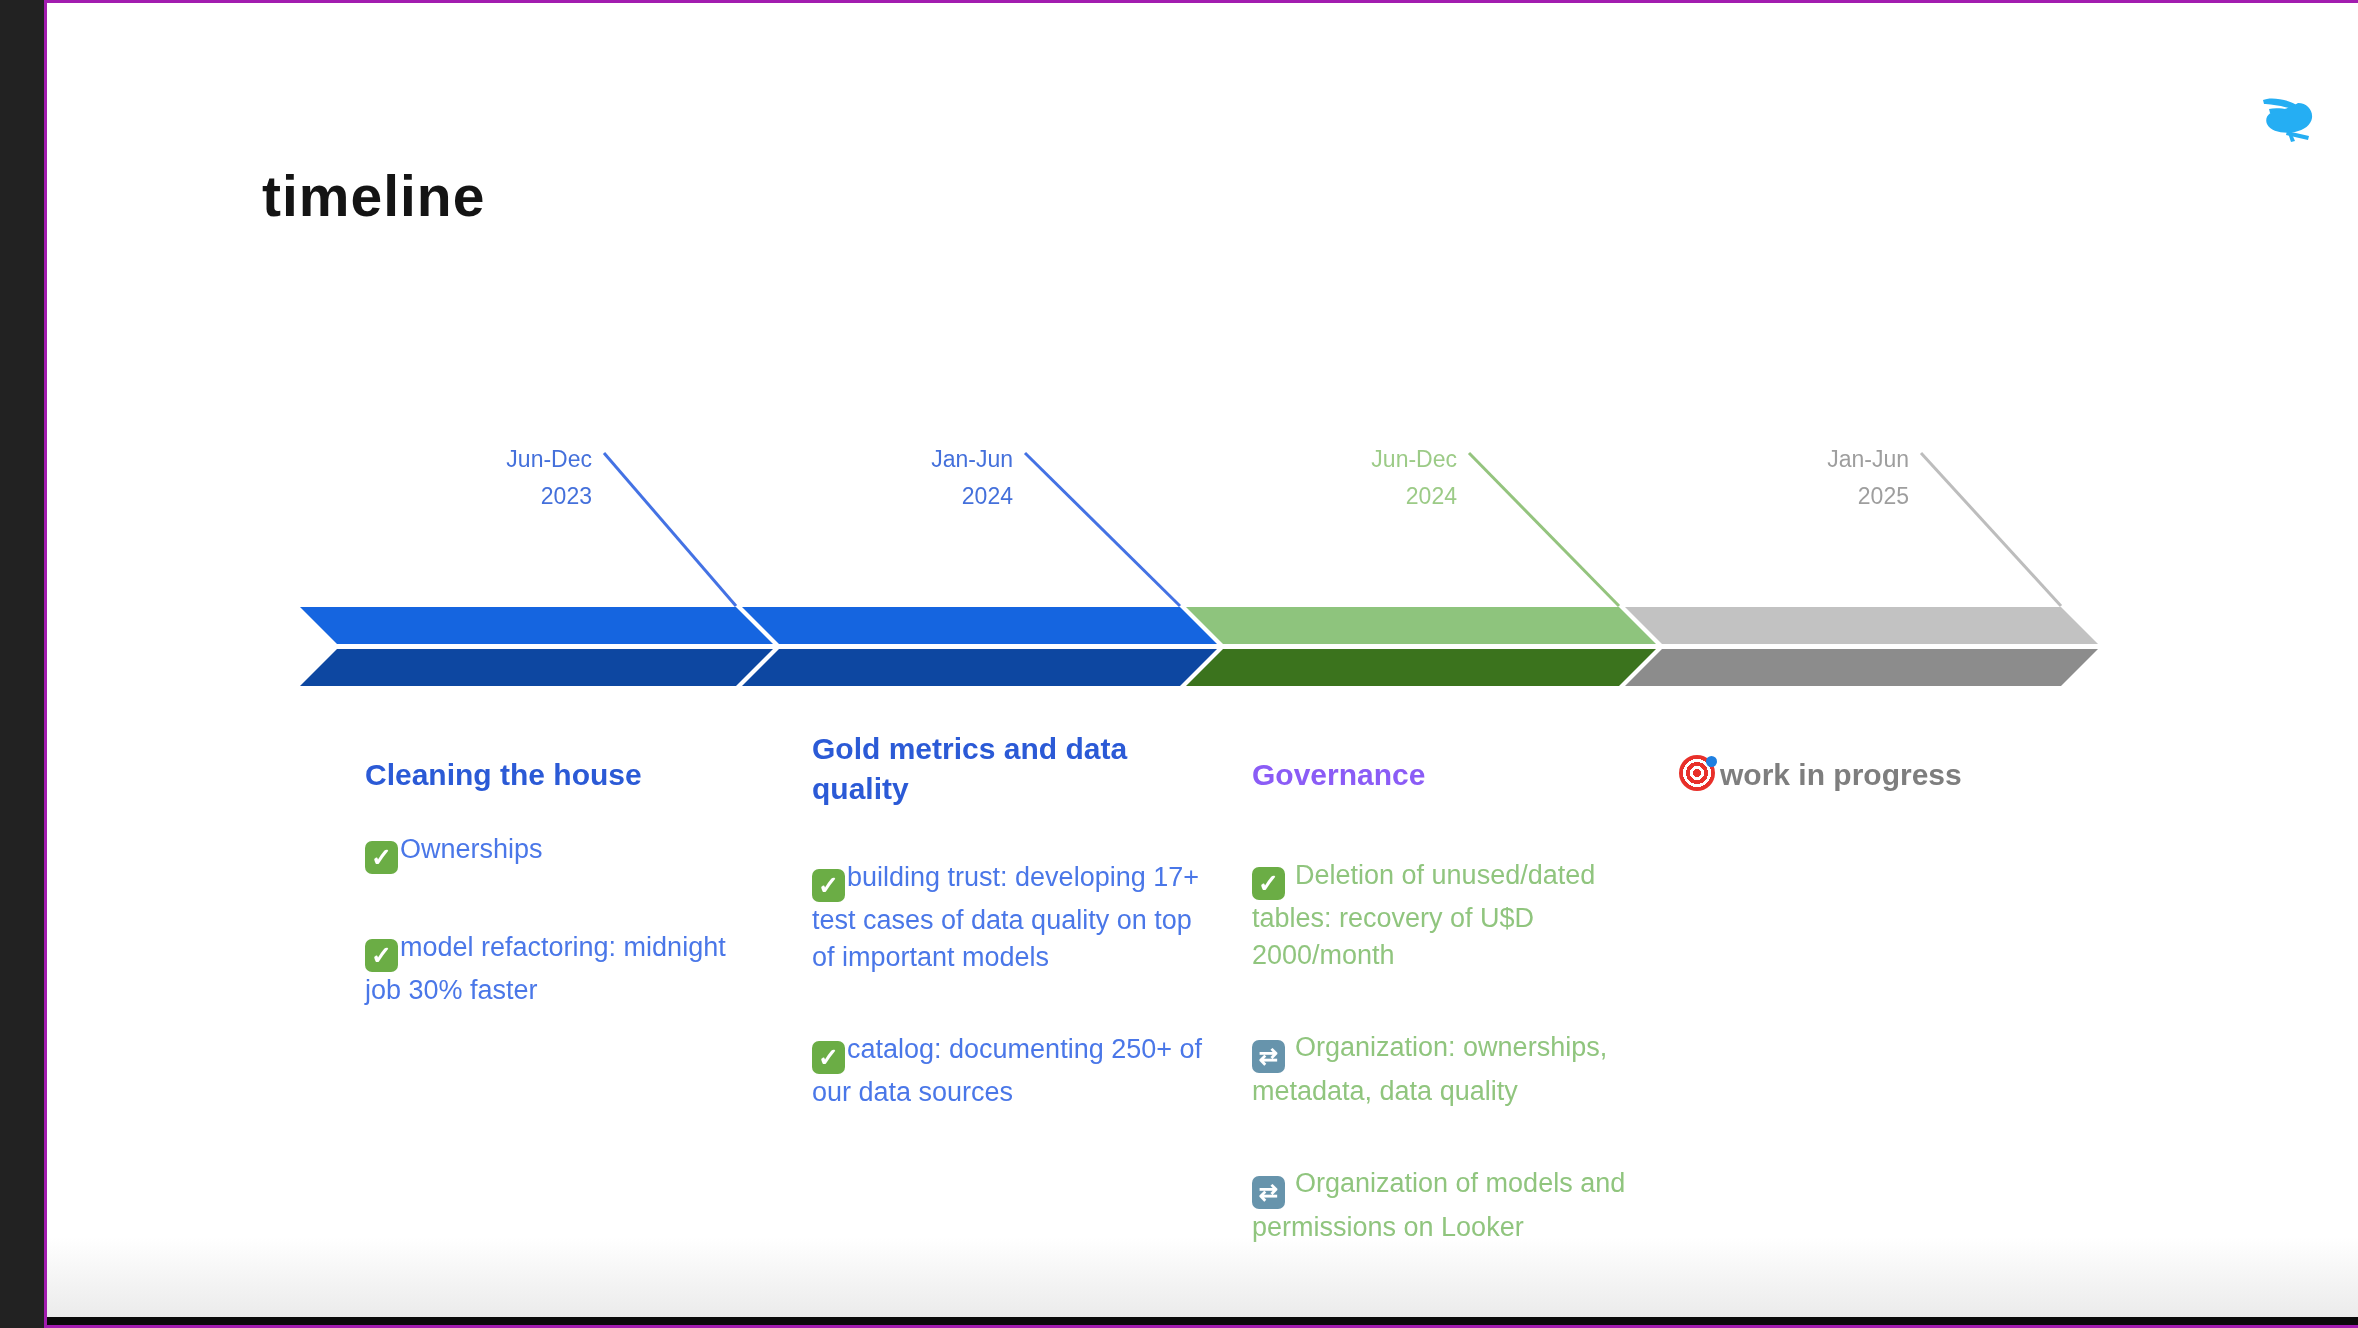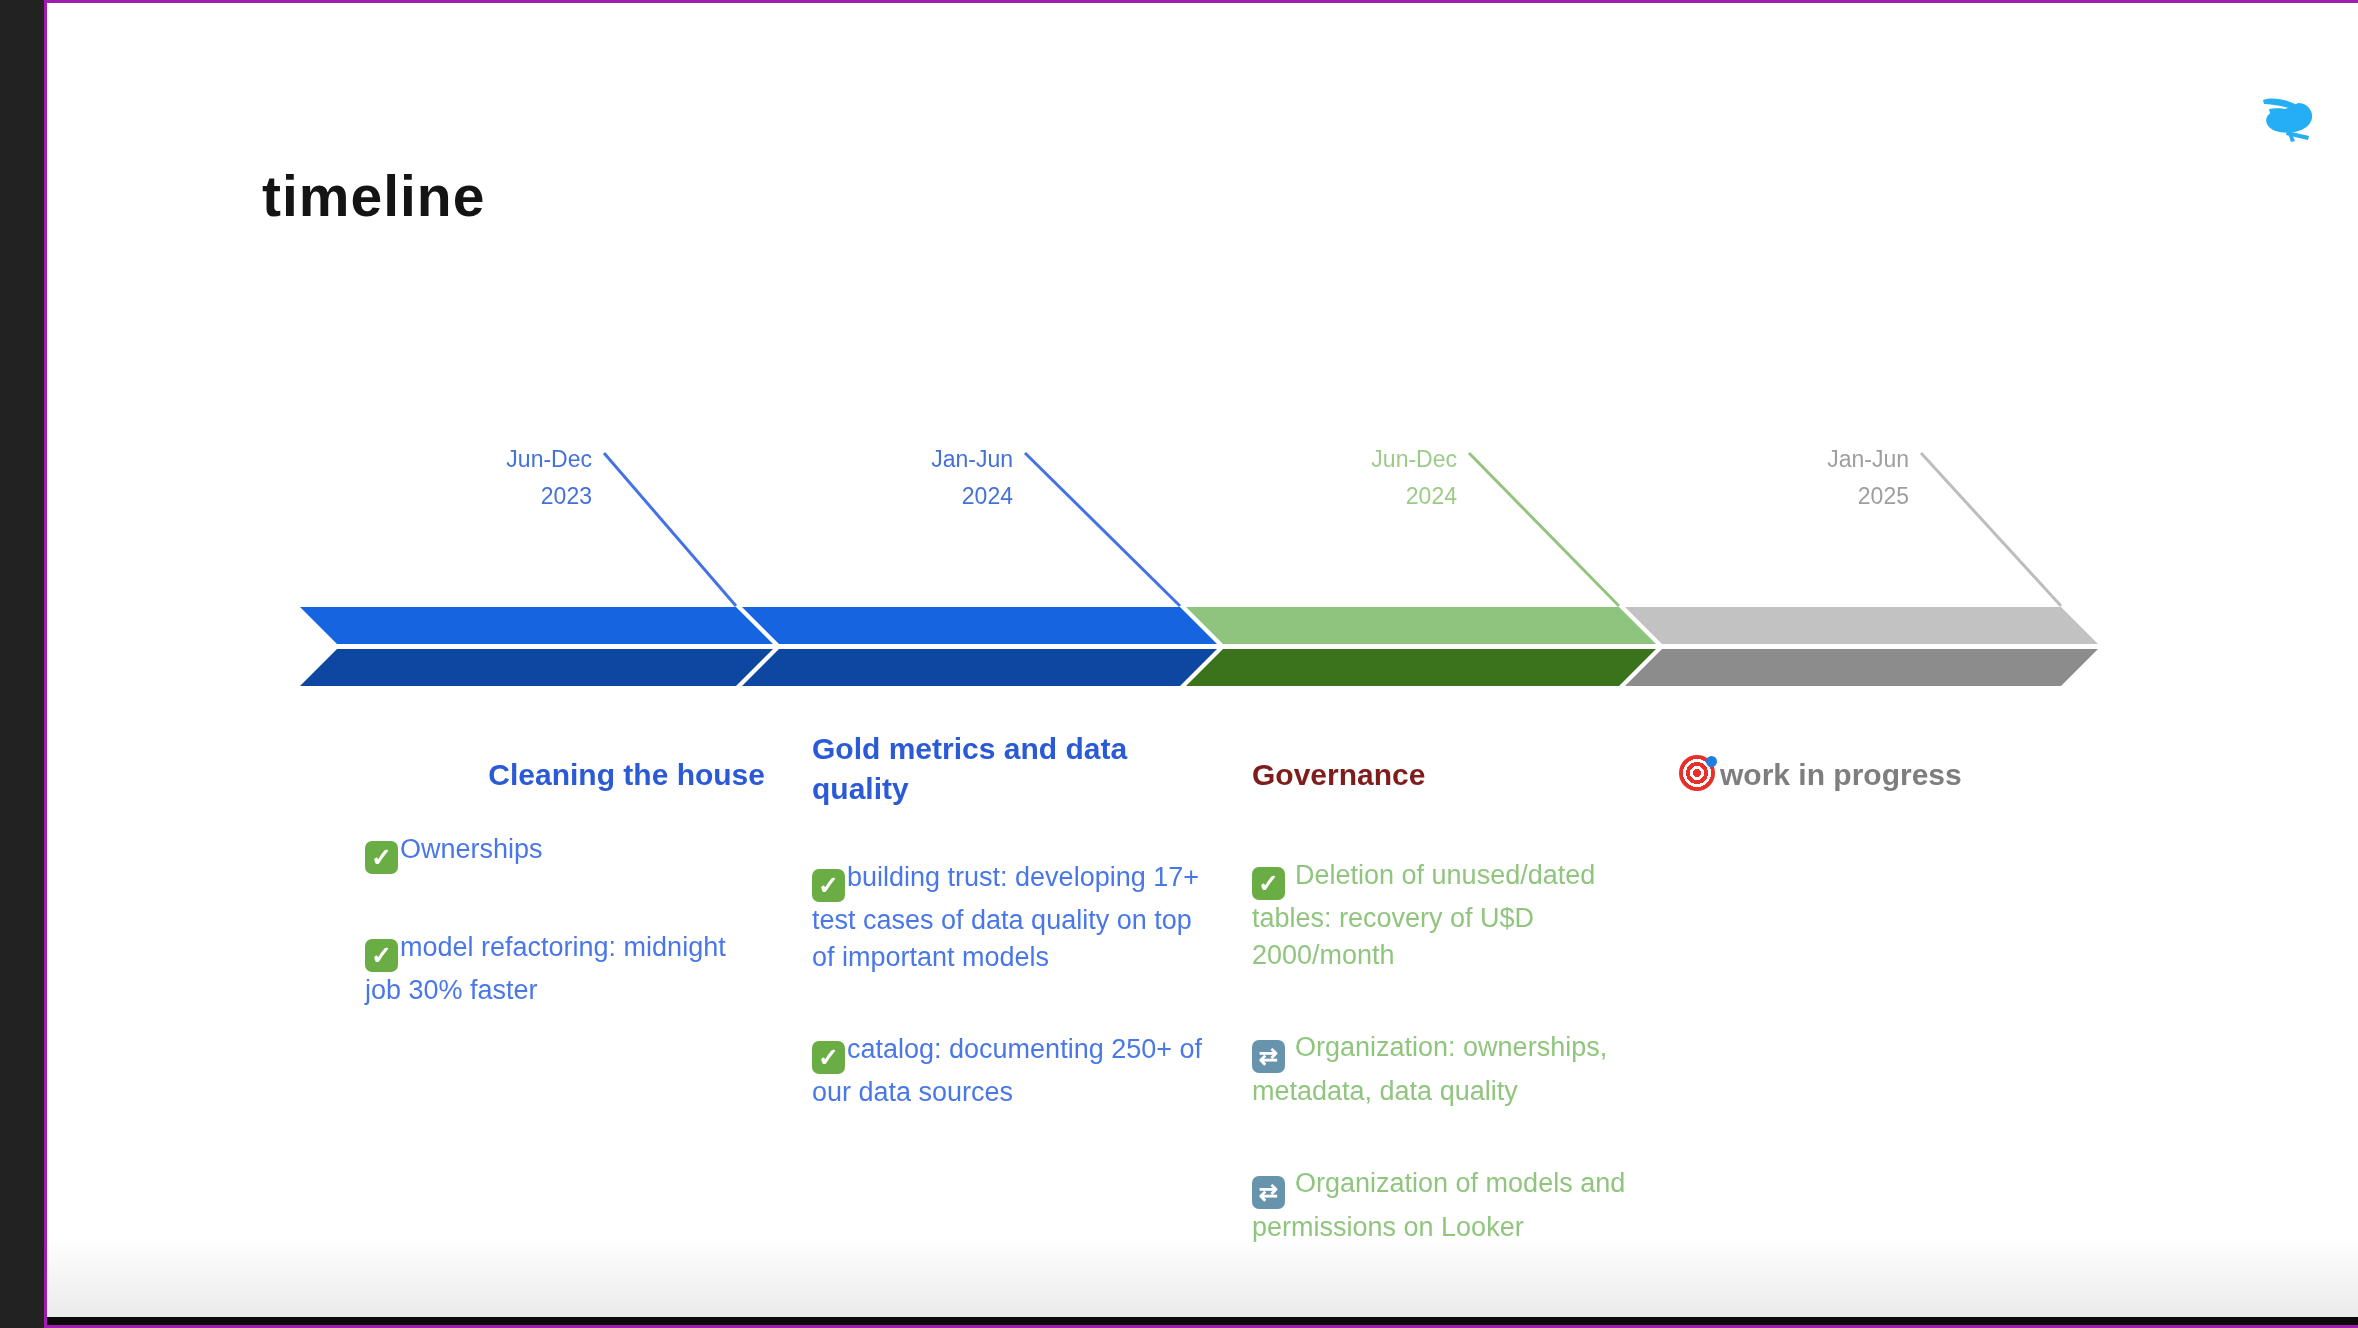--- a/index.html
+++ b/index.html
@@ -13,21 +13,21 @@
     background:linear-gradient(rgba(255,255,255,0),#ebebeb);}
   .bottom-bar{position:absolute;left:0;right:0;bottom:0;height:8px;background:#0a0a0a;}
   .title{position:absolute;left:215px;top:160px;margin:0;font-size:57px;font-weight:800;
     letter-spacing:1px;color:#141414;}
   .logo{position:absolute;left:2210px;top:84px;width:60px;height:58px;}
   .arrows{position:absolute;left:0;top:0;}
   .period{position:absolute;top:438px;width:220px;text-align:right;
     font-size:23px;line-height:37px;font-weight:400;}
   .col{position:absolute;font-size:27px;line-height:37px;}
   .col-h{margin:0;font-size:30px;line-height:40px;font-weight:bold;}
-  .col-0 .col-h{margin-bottom:36px;text-align:right;}
+  .col-0 .col-h{margin-bottom:36px;}
   .col-1 .col-h{margin-bottom:50px;}
   .col-2 .col-h{margin-bottom:62px;}
   .item{margin-bottom:55px;}
   .ico{display:inline-flex;align-items:center;justify-content:center;
     width:33px;height:33px;border-radius:7px;color:#fff;font-weight:bold;
     vertical-align:-8px;margin-right:2px;}
   .ico.check{background:#6BAD45;font-size:25px;}
   .ico.refresh{background:#6794AC;font-size:23px;}
   .col-2 .ico{margin-right:10px;}
   .target{position:relative;display:inline-block;width:36px;height:36px;
@@ -99,21 +99,21 @@
 
   <div class="col col-1" style="left: 765px; top: 726px; width: 400px; color: rgb(74, 119, 232);">
     <h2 class="col-h" style="color: rgb(43, 90, 214);">Gold metrics and data quality</h2>
     <div class="items">
         <div class="item"><span class="ico check">✓</span><span>building trust: developing 17+ test cases of data quality on top of important models</span></div>
         <div class="item"><span class="ico check">✓</span><span>catalog: documenting 250+ of our data sources</span></div>
       </div>
   </div>
 
   <div class="col col-2" style="left: 1205px; top: 752px; width: 378px; color: rgb(144, 197, 126);">
-    <h2 class="col-h" style="color: #7f1d1d;">Governance</h2>
+    <h2 class="col-h" style="color: #8b5cf6;">Governance</h2>
     <div class="items">
         <div class="item"><span class="ico check">✓</span><span>Deletion of unused/dated tables: recovery of U$D 2000/month</span></div>
         <div class="item"><span class="ico refresh">⇄</span><span>Organization: ownerships, metadata, data quality</span></div>
         <div class="item"><span class="ico refresh">⇄</span><span>Organization of models and permissions on Looker</span></div>
       </div>
   </div>
 
   <div class="col col-3" style="left: 1632px; top: 752px; width: 400px; color: rgb(126, 126, 126);">
     <h2 class="col-h wip" style="color: rgb(126, 126, 126);">
       <span class="target"></span>

